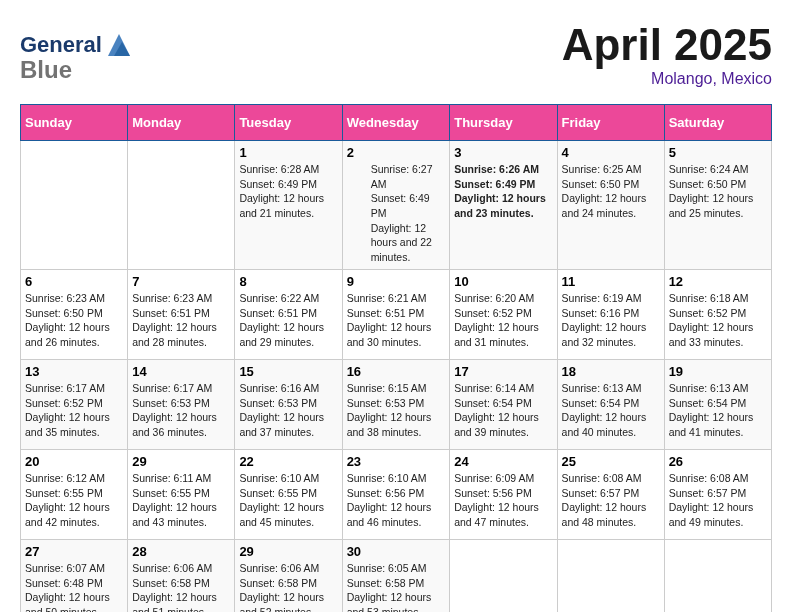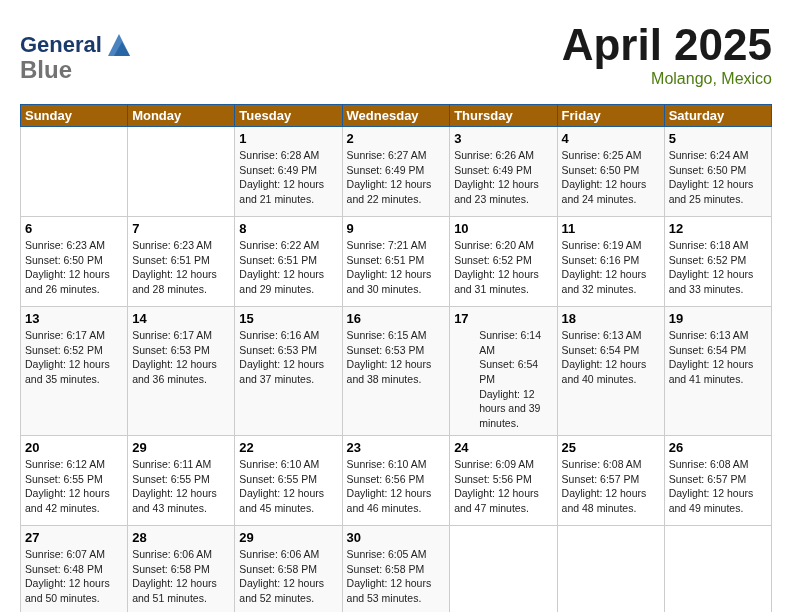--- a/index.html
+++ b/index.html
@@ -33,31 +33,31 @@
     .title-block {
       text-align: right;
     }
     .month-title {
       font-size: 44px;
       font-weight: bold;
       color: #1a1a1a;
     }
     .location {
       font-size: 16px;
-      color: #4d7c0f;
+      color: #4c1d95;
     }
     table {
       width: 100%;
       border-collapse: collapse;
       font-size: 11px;
     }
     thead th {
-      background-color: #a16207;
+      background-color: #ec4899;
       color: #fff;
-      padding: 3px 4px;
+      padding: 10px 4px;
       text-align: left;
       font-size: 13px;
       font-weight: bold;
       border: 1px solid #1a5a9a;
     }
     tbody td {
       border: 1px solid #ccc;
       vertical-align: top;
       padding: 4px;
       width: 108px;
@@ -123,27 +123,27 @@
         <td class="empty-cell"></td>
         <td class="empty-cell"></td>
         <td>
           <div class="day-number">1</div>
           <div class="day-info" style="white-space: pre-line;">Sunrise: 6:28 AM
 Sunset: 6:49 PM
 Daylight: 12 hours and 21 minutes.</div>
         </td>
         <td>
           <div class="day-number">2</div>
-          <div class="day-info" style="white-space: pre-line;">Sunrise: 6:27 AM
+          <div class="day-info" style="white-space: pre-line; margin-left: 24px;">Sunrise: 6:27 AM
 Sunset: 6:49 PM
 Daylight: 12 hours and 22 minutes.</div>
         </td>
         <td>
           <div class="day-number">3</div>
-          <div class="day-info" style="white-space: pre-line;">Sunrise: 6:26 AM
+          <div class="day-info" style="white-space: pre-line; font-weight: bold;">Sunrise: 6:26 AM
 Sunset: 6:49 PM
 Daylight: 12 hours and 23 minutes.</div>
         </td>
         <td>
           <div class="day-number">4</div>
           <div class="day-info" style="white-space: pre-line;">Sunrise: 6:25 AM
 Sunset: 6:50 PM
 Daylight: 12 hours and 24 minutes.</div>
         </td>
         <td>
@@ -167,21 +167,21 @@
 Daylight: 12 hours and 28 minutes.</div>
         </td>
         <td>
           <div class="day-number">8</div>
           <div class="day-info" style="white-space: pre-line;">Sunrise: 6:22 AM
 Sunset: 6:51 PM
 Daylight: 12 hours and 29 minutes.</div>
         </td>
         <td>
           <div class="day-number">9</div>
-          <div class="day-info" style="white-space: pre-line;">Sunrise: 7:21 AM
+          <div class="day-info" style="white-space: pre-line;">Sunrise: 6:21 AM
 Sunset: 6:51 PM
 Daylight: 12 hours and 30 minutes.</div>
         </td>
         <td>
           <div class="day-number">10</div>
           <div class="day-info" style="white-space: pre-line;">Sunrise: 6:20 AM
 Sunset: 6:52 PM
 Daylight: 12 hours and 31 minutes.</div>
         </td>
         <td>
@@ -217,21 +217,21 @@
 Daylight: 12 hours and 37 minutes.</div>
         </td>
         <td>
           <div class="day-number">16</div>
           <div class="day-info" style="white-space: pre-line;">Sunrise: 6:15 AM
 Sunset: 6:53 PM
 Daylight: 12 hours and 38 minutes.</div>
         </td>
         <td>
           <div class="day-number">17</div>
-          <div class="day-info" style="white-space: pre-line; margin-left: 25px;">Sunrise: 6:14 AM
+          <div class="day-info" style="white-space: pre-line;">Sunrise: 6:14 AM
 Sunset: 6:54 PM
 Daylight: 12 hours and 39 minutes.</div>
         </td>
         <td>
           <div class="day-number">18</div>
           <div class="day-info" style="white-space: pre-line;">Sunrise: 6:13 AM
 Sunset: 6:54 PM
 Daylight: 12 hours and 40 minutes.</div>
         </td>
         <td>

